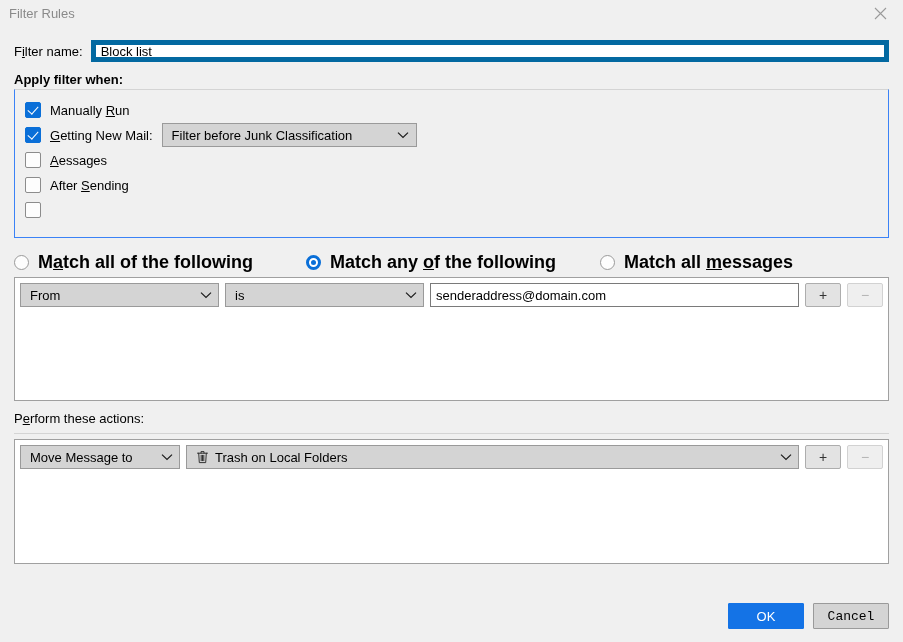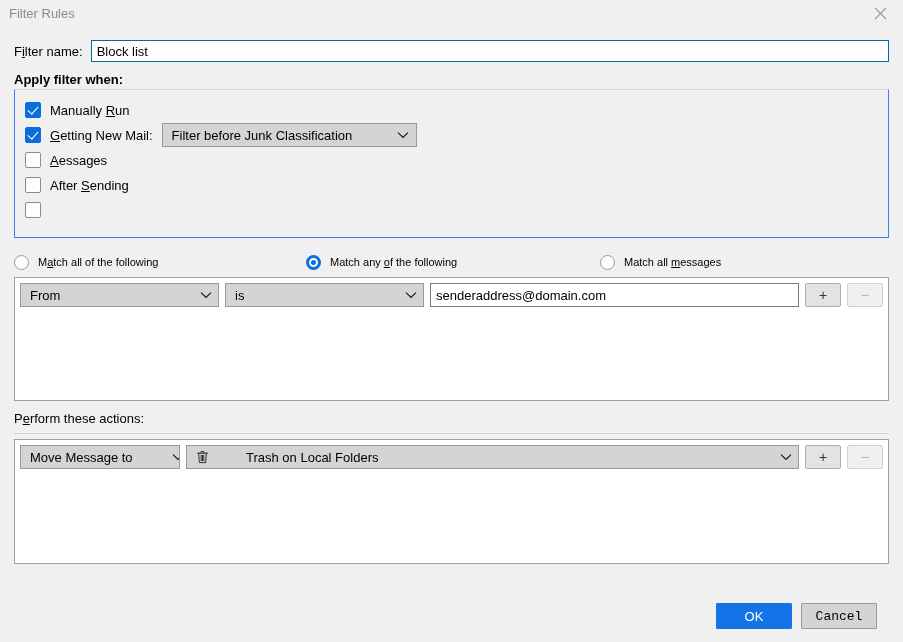--- a/index.html
+++ b/index.html
@@ -59,21 +59,21 @@
   }
   .filtername-label {
     font-size: 13px;
     white-space: nowrap;
     margin-right: 8px;
   }
   .text-input {
     flex: 1;
     height: 22px;
     box-sizing: border-box;
-    border: 1px solid #0369a1;
+    border: 5px solid #0369a1;
     background: #ffffff;
     font-family: "Liberation Sans", sans-serif;
     font-size: 13px;
     padding: 0 5px;
     color: #000;
     outline: none;
     line-height: 20px;
   }
 
   
@@ -183,21 +183,21 @@
     position: absolute;
     left: 50%;
     top: 50%;
     width: 5px;
     height: 5px;
     margin-left: -2.5px;
     margin-top: -2.5px;
     border-radius: 50%;
     background: #0a6fd8;
   }
-  .radio-label { font-size: 11px; white-space: nowrap; }
+  .radio-label { font-size: 18px; white-space: nowrap; font-weight: bold; }
 
   
   .list-panel {
     border: 1px solid #a0a0a0;
     background: #ffffff;
     box-sizing: border-box;
     margin-top: 5px;
     position: relative;
   }
   .panel-criteria { height: 124px; }
@@ -216,21 +216,20 @@
     background: #d4d4d4;
     border: 1px solid #9a9a9a;
     display: flex;
     align-items: center;
     padding: 0 6px 0 9px;
     font-size: 13px;
     cursor: default;
     white-space: nowrap;
     overflow: hidden;
     color: #000;
-    gap: 31px;
   }
   .sel .caret { margin-left: auto; padding-left: 8px; display:flex; align-items:center; }
   .sel-from { width: 199px; flex: 0 0 auto; }
   .sel-is   { width: 199px; flex: 0 0 auto; }
   .sel-action { width: 160px; flex: 0 0 auto; }
   .sel-target { flex: 1 1 auto; }
   .sel-target .icon { margin-right: 6px; display:flex; align-items:center;}
 
   .val-input {
     flex: 1 1 auto;
@@ -272,21 +271,21 @@
   }
   .separator {
     height: 1px;
     background: #d4d4d4;
     margin-top: 7px;
   }
 
   
   .footer {
     position: absolute;
-    right: 26px;
+    right: 14px;
     bottom: 13px;
     display: flex;
     gap: 9px;
   }
   .btn {
     width: 76px;
     height: 26px;
     box-sizing: border-box;
     font-family: "Liberation Sans", sans-serif;
     font-size: 13px;

